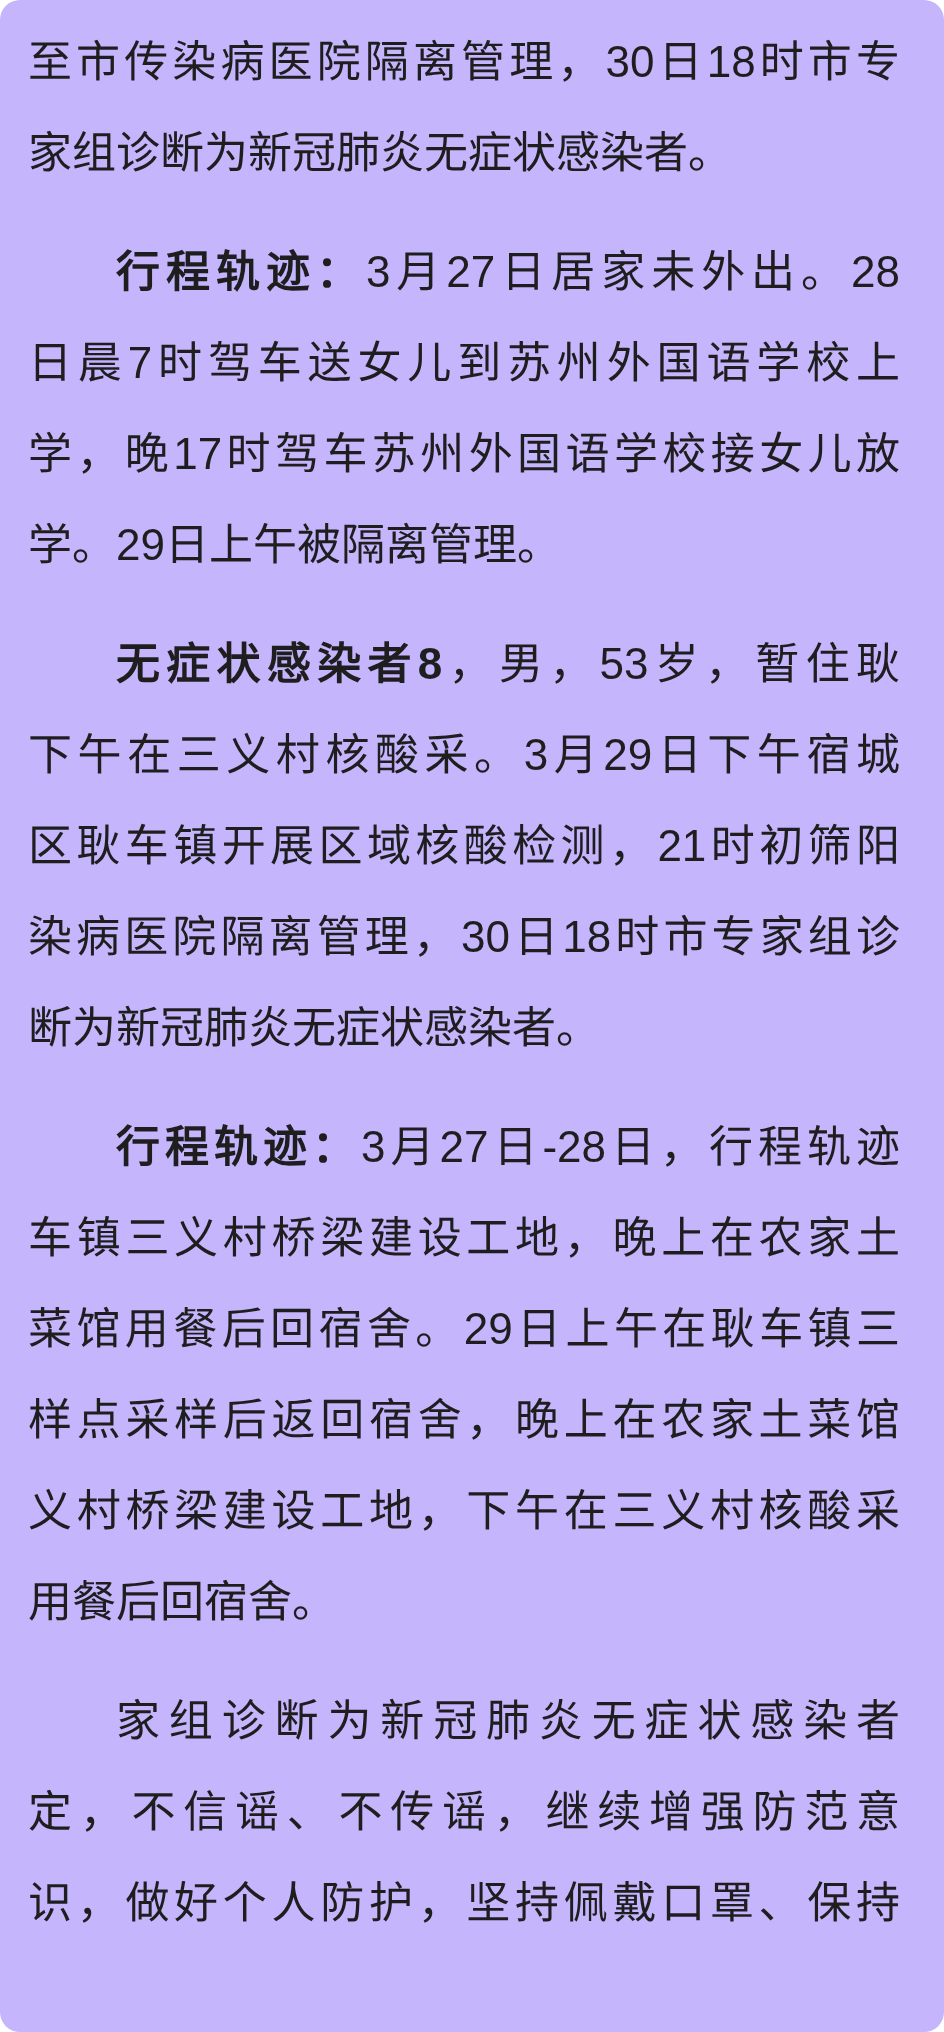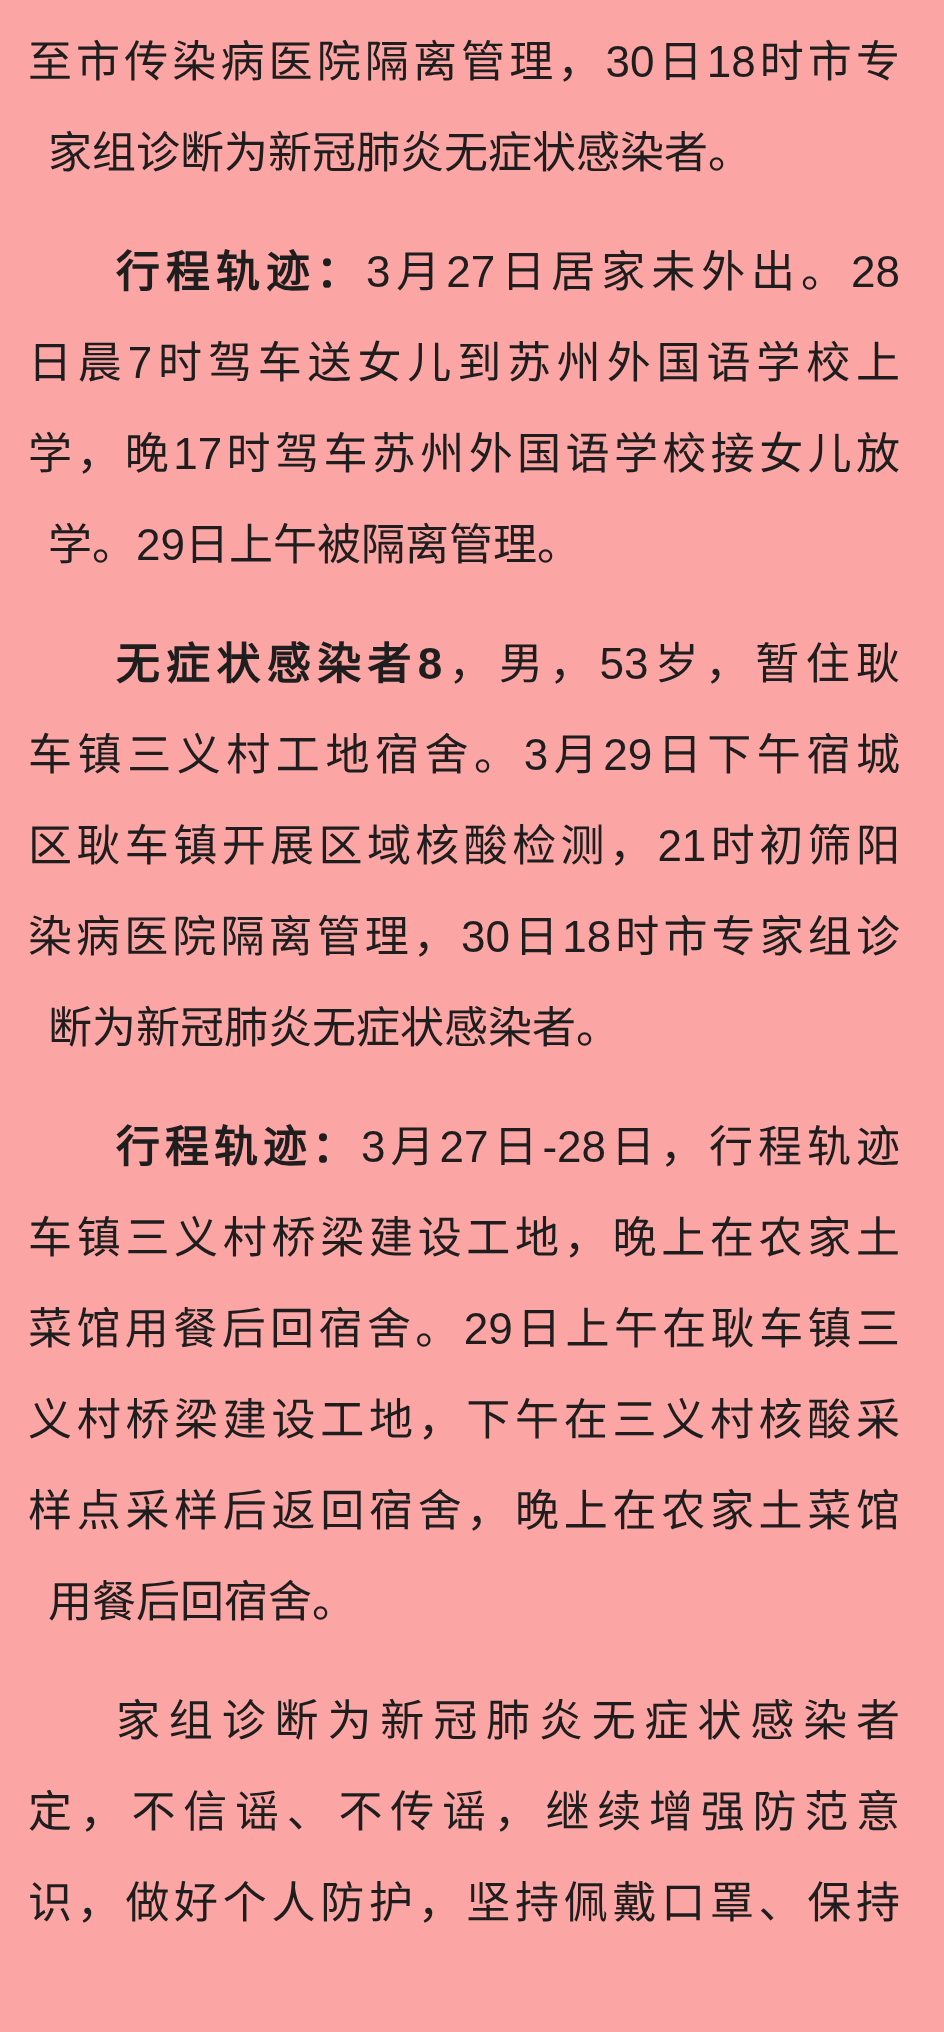--- a/index.html
+++ b/index.html
@@ -27,55 +27,54 @@
   }
   .line {
     line-height: 91px;
     text-align: justify;
     text-align-last: justify;
     text-justify: inter-character;
     white-space: normal;
   }
   .line.para-end {
     text-align-last: left;
-    margin-left: 20px;
   }
   .para.indent .line:first-child {
     text-indent: 88px;
   }
   .run { font-weight: 400; }
   .run-bold { font-weight: 700; }
 </style>
 </head>
 <body style="background-color: rgb(255, 255, 255);">
 
-<div id="doc" class="doc" style="background-color: #fca5a5; color: rgb(30, 30, 30);">
+<div id="doc" class="doc" style="background-color: #c4b5fd; color: rgb(30, 30, 30); border-radius: 20px;">
     <div class="para">
       <div class="line"><span class="run">至市传染病医院隔离管理，30日18时市专</span></div>
       <div class="line para-end"><span class="run">家组诊断为新冠肺炎无症状感染者。</span></div>
     </div>
     <div class="para indent">
       <div class="line"><span class="run run-bold">行程轨迹：</span><span class="run">3月27日居家未外出。28</span></div>
       <div class="line"><span class="run">日晨7时驾车送女儿到苏州外国语学校上</span></div>
       <div class="line"><span class="run">学，晚17时驾车苏州外国语学校接女儿放</span></div>
       <div class="line para-end"><span class="run">学。29日上午被隔离管理。</span></div>
     </div>
     <div class="para indent">
       <div class="line"><span class="run run-bold">无症状感染者8</span><span class="run">，男，53岁，暂住耿</span></div>
-      <div class="line"><span class="run">车镇三义村工地宿舍。3月29日下午宿城</span></div>
+      <div class="line"><span class="run">下午在三义村核酸采。3月29日下午宿城</span></div>
       <div class="line"><span class="run">区耿车镇开展区域核酸检测，21时初筛阳</span></div>
       <div class="line"><span class="run">染病医院隔离管理，30日18时市专家组诊</span></div>
       <div class="line para-end"><span class="run">断为新冠肺炎无症状感染者。</span></div>
     </div>
     <div class="para indent">
       <div class="line"><span class="run run-bold">行程轨迹：</span><span class="run">3月27日-28日，行程轨迹</span></div>
       <div class="line"><span class="run">车镇三义村桥梁建设工地，晚上在农家土</span></div>
       <div class="line"><span class="run">菜馆用餐后回宿舍。29日上午在耿车镇三</span></div>
+      <div class="line"><span class="run">样点采样后返回宿舍，晚上在农家土菜馆</span></div>
       <div class="line"><span class="run">义村桥梁建设工地，下午在三义村核酸采</span></div>
-      <div class="line"><span class="run">样点采样后返回宿舍，晚上在农家土菜馆</span></div>
       <div class="line para-end"><span class="run">用餐后回宿舍。</span></div>
     </div>
     <div class="para indent">
       <div class="line"><span class="run">家组诊断为新冠肺炎无症状感染者</span></div>
       <div class="line"><span class="run">定，不信谣、不传谣，继续增强防范意</span></div>
       <div class="line"><span class="run">识，做好个人防护，坚持佩戴口罩、保持</span></div>
     </div>
   </div>
 
 </body></html>

